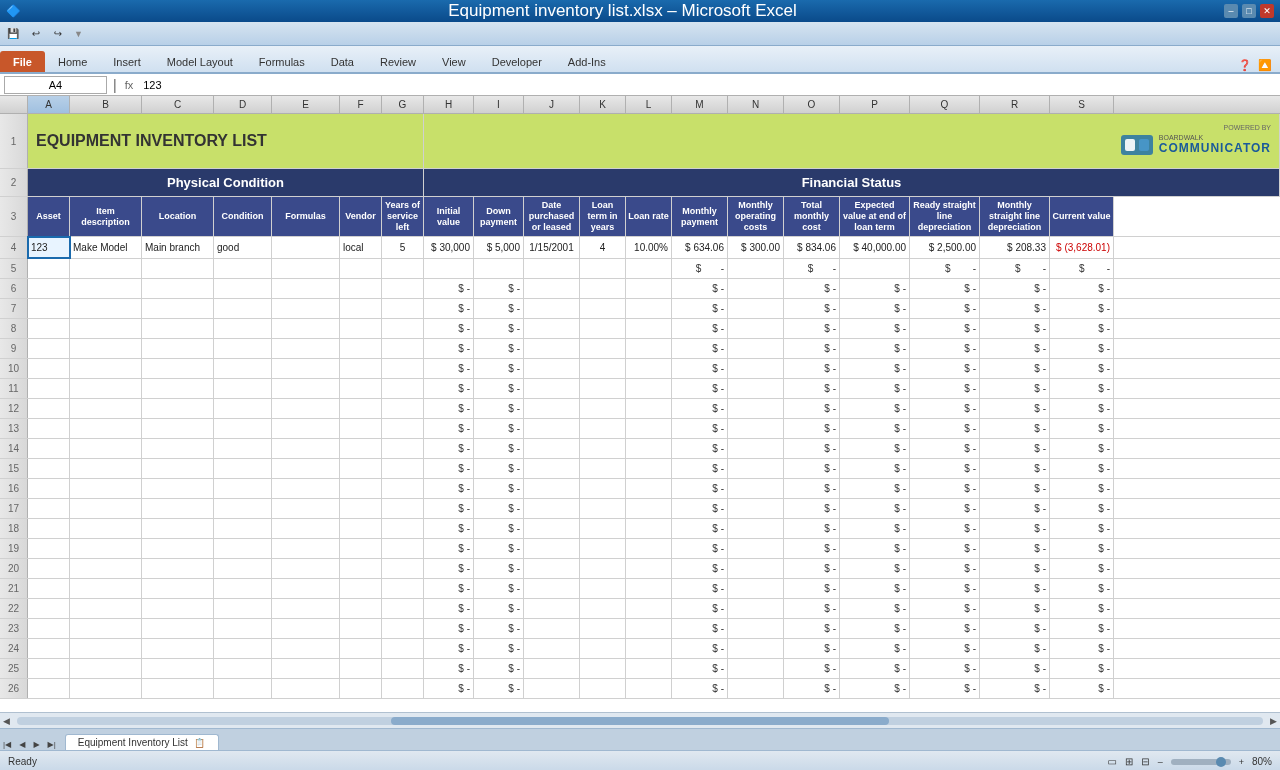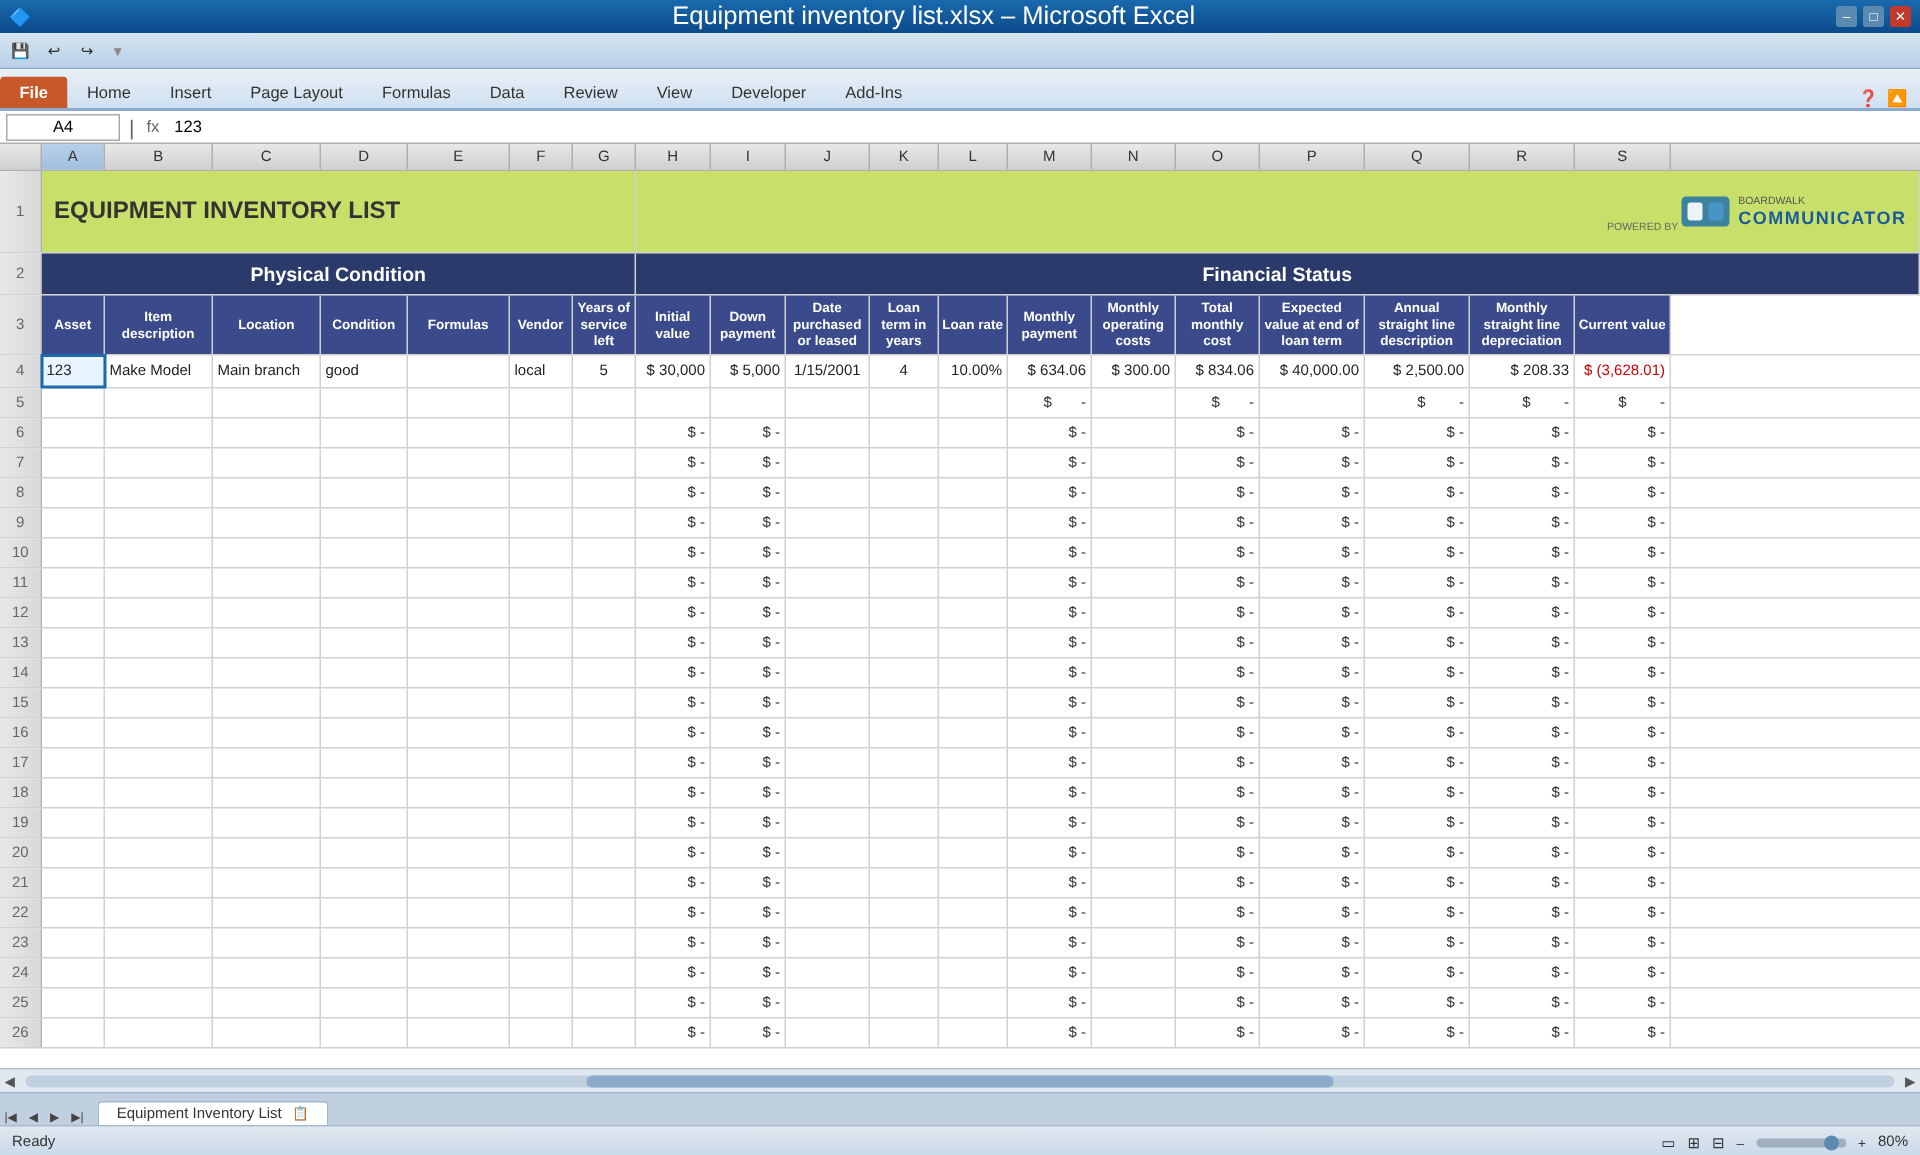--- a/index.html
+++ b/index.html
@@ -66,21 +66,21 @@
     .formula-bar {
       display: flex;
       align-items: center;
       height: 22px;
       border-bottom: 1px solid #b0b0b0;
       background: white;
       padding: 0 4px;
       gap: 4px;
     }
     .name-box {
-      width: 76px;
+      width: 103px;
       border: 1px solid #aaa;
       height: 18px;
       font-size: 11px;
       padding: 0 4px;
       text-align: center;
     }
     .formula-separator {
       color: #666;
       font-size: 14px;
       margin: 0 2px;
@@ -260,20 +260,21 @@
       border-radius: 3px 3px 0 0;
       cursor: pointer;
       color: #333;
     }
     .sheet-nav { display: flex; gap: 2px; align-items: center; margin-right: 6px; }
     .sheet-nav-btn { font-size: 8px; color: #444; cursor: pointer; padding: 1px 3px; }
 
     
     .logo-box {
       display: flex;
+      flex-direction: column;
       align-items: flex-end;
     }
     .logo-icon {
       width: 36px;
       height: 28px;
     }
     .logo-text-powered { font-size: 7px; color: #666; }
 
     
     .table-body::-webkit-scrollbar { width: 8px; }
@@ -345,21 +346,21 @@
   <span class="qt-btn">↩</span>
   <span class="qt-btn">↪</span>
   <span style="color:#888;font-size:9px;margin-left:4px;">▼</span>
 </div>
 
 <div class="ribbon">
   <div class="ribbon-tabs">
     <div class="ribbon-tab active">File</div>
     <div class="ribbon-tab">Home</div>
     <div class="ribbon-tab">Insert</div>
-    <div class="ribbon-tab">Page Layout</div>
+    <div class="ribbon-tab">Model Layout</div>
     <div class="ribbon-tab">Formulas</div>
     <div class="ribbon-tab">Data</div>
     <div class="ribbon-tab">Review</div>
     <div class="ribbon-tab">View</div>
     <div class="ribbon-tab">Developer</div>
     <div class="ribbon-tab">Add-Ins</div>
     <div style="flex:1; display:flex; align-items:center; justify-content:flex-end; padding-right:8px; gap:6px;">
       <span style="font-size:11px; color:#555; cursor:pointer;">❓</span>
       <span style="font-size:11px; color:#555; cursor:pointer;">🔼</span>
     </div>
@@ -479,21 +480,21 @@
       <div class="cell col-hdr-cell w-n">
           <span>Monthly operating costs</span>
         </div>
       <div class="cell col-hdr-cell w-o">
           <span>Total monthly cost</span>
         </div>
       <div class="cell col-hdr-cell w-p">
           <span>Expected value at end of loan term</span>
         </div>
       <div class="cell col-hdr-cell w-q">
-          <span>Annual straight line description</span>
+          <span>Ready straight line depreciation</span>
         </div>
       <div class="cell col-hdr-cell w-r">
           <span>Monthly straight line depreciation</span>
         </div>
       <div class="cell col-hdr-cell w-s">
           <span>Current value</span>
         </div>
     </div>
 
     <div class="sheet-row row-4">

